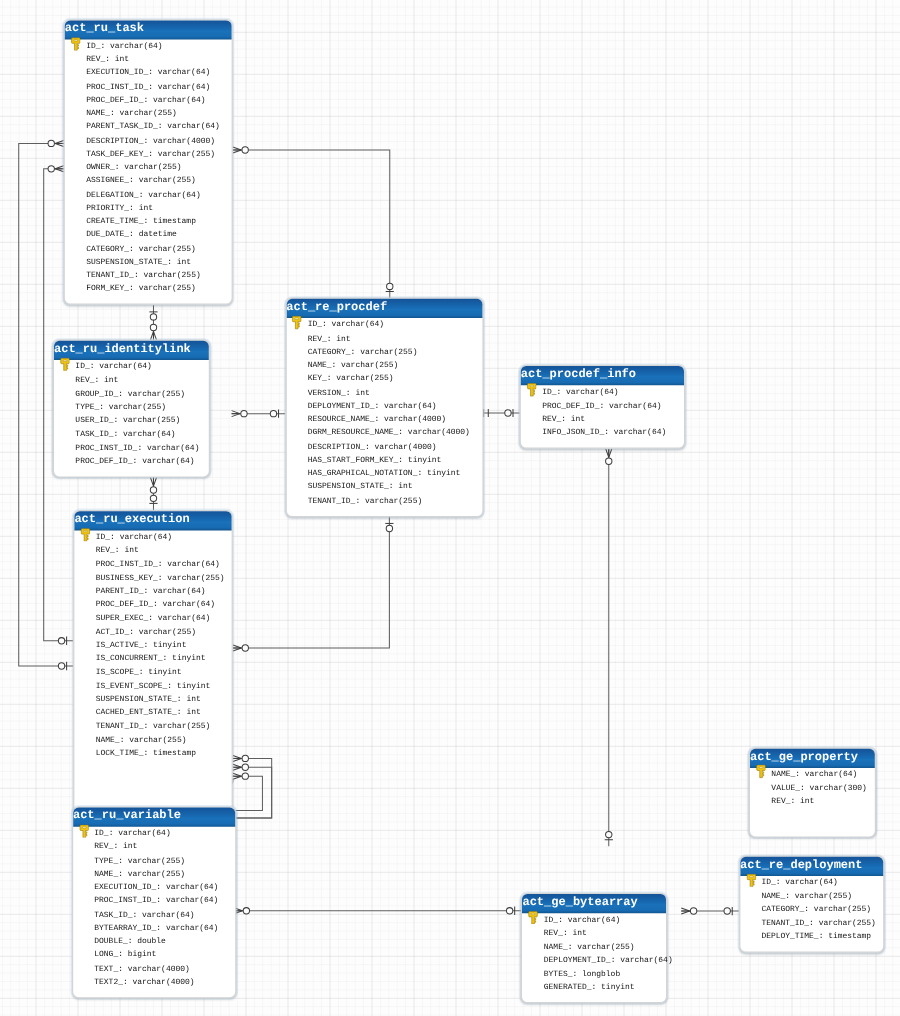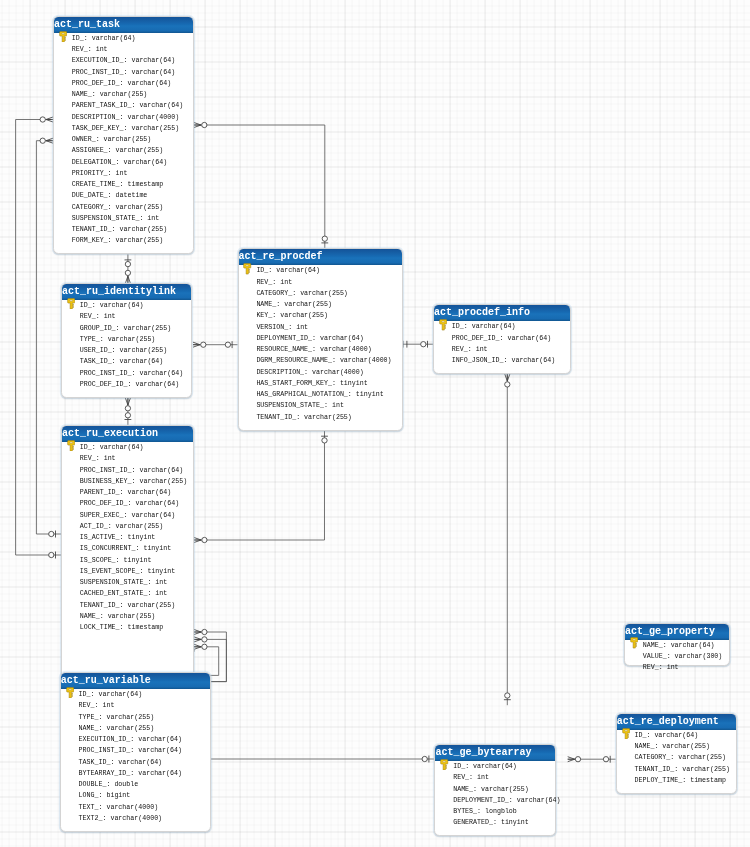--- a/index.html
+++ b/index.html
@@ -273,21 +273,21 @@
       <div class="row"><span>DELEGATION_</span><span class="sep">: </span><span>varchar(64)</span></div>
       <div class="row"><span>PRIORITY_</span><span class="sep">: </span><span>int</span></div>
       <div class="row"><span>CREATE_TIME_</span><span class="sep">: </span><span>timestamp</span></div>
       <div class="row"><span>DUE_DATE_</span><span class="sep">: </span><span>datetime</span></div>
       <div class="row"><span>CATEGORY_</span><span class="sep">: </span><span>varchar(255)</span></div>
       <div class="row"><span>SUSPENSION_STATE_</span><span class="sep">: </span><span>int</span></div>
       <div class="row"><span>TENANT_ID_</span><span class="sep">: </span><span>varchar(255)</span></div>
       <div class="row"><span>FORM_KEY_</span><span class="sep">: </span><span>varchar(255)</span></div>
     </div>
   </div>
-  <div class="tbl" style="left:61px;top:283.2px;width:131px;height:114.83px">
+  <div class="tbl" style="left:44px;top:283.2px;width:131px;height:114.83px">
     <div class="thdr">act_ru_identitylink</div>
     <div class="tbody">
       <div class="row"><svg class="keyicon" viewBox="0 0 18 26">
             <path d="M2.6 1.2h12.8a1.6 1.6 0 0 1 1.6 1.6v7.0a1.6 1.6 0 0 1-1.6 1.6h-3.9v2.6h2.5v2.6h-2.5v2.2h2.5v2.6h-2.5v3.4H6.6V11.4H2.6A1.6 1.6 0 0 1 1 9.8V2.8a1.6 1.6 0 0 1 1.6-1.6z" fill="#f0c40f" stroke="#9d7d12" stroke-width="1.2" stroke-linejoin="round"></path>
             <rect x="5.6" y="4.6" width="6.8" height="2.6" rx="1.3" fill="#fffbe2" stroke="#9d7d12" stroke-width="0.9"></rect>
           </svg><span>ID_</span><span class="sep">: </span><span>varchar(64)</span></div>
       <div class="row"><span>REV_</span><span class="sep">: </span><span>int</span></div>
       <div class="row"><span>GROUP_ID_</span><span class="sep">: </span><span>varchar(255)</span></div>
       <div class="row"><span>TYPE_</span><span class="sep">: </span><span>varchar(255)</span></div>
       <div class="row"><span>USER_ID_</span><span class="sep">: </span><span>varchar(255)</span></div>
@@ -314,21 +314,21 @@
       <div class="row"><span>IS_CONCURRENT_</span><span class="sep">: </span><span>tinyint</span></div>
       <div class="row"><span>IS_SCOPE_</span><span class="sep">: </span><span>tinyint</span></div>
       <div class="row"><span>IS_EVENT_SCOPE_</span><span class="sep">: </span><span>tinyint</span></div>
       <div class="row"><span>SUSPENSION_STATE_</span><span class="sep">: </span><span>int</span></div>
       <div class="row"><span>CACHED_ENT_STATE_</span><span class="sep">: </span><span>int</span></div>
       <div class="row"><span>TENANT_ID_</span><span class="sep">: </span><span>varchar(255)</span></div>
       <div class="row"><span>NAME_</span><span class="sep">: </span><span>varchar(255)</span></div>
       <div class="row"><span>LOCK_TIME_</span><span class="sep">: </span><span>timestamp</span></div>
     </div>
   </div>
-  <div class="tbl" style="left:59.8px;top:672px;width:151px;height:159.83px">
+  <div class="tbl" style="left:59.8px;top:672px;width:137px;height:159.83px">
     <div class="thdr">act_ru_variable</div>
     <div class="tbody">
       <div class="row"><svg class="keyicon" viewBox="0 0 18 26">
             <path d="M2.6 1.2h12.8a1.6 1.6 0 0 1 1.6 1.6v7.0a1.6 1.6 0 0 1-1.6 1.6h-3.9v2.6h2.5v2.6h-2.5v2.2h2.5v2.6h-2.5v3.4H6.6V11.4H2.6A1.6 1.6 0 0 1 1 9.8V2.8a1.6 1.6 0 0 1 1.6-1.6z" fill="#f0c40f" stroke="#9d7d12" stroke-width="1.2" stroke-linejoin="round"></path>
             <rect x="5.6" y="4.6" width="6.8" height="2.6" rx="1.3" fill="#fffbe2" stroke="#9d7d12" stroke-width="0.9"></rect>
           </svg><span>ID_</span><span class="sep">: </span><span>varchar(64)</span></div>
       <div class="row"><span>REV_</span><span class="sep">: </span><span>int</span></div>
       <div class="row"><span>TYPE_</span><span class="sep">: </span><span>varchar(255)</span></div>
       <div class="row"><span>NAME_</span><span class="sep">: </span><span>varchar(255)</span></div>
       <div class="row"><span>EXECUTION_ID_</span><span class="sep">: </span><span>varchar(64)</span></div>
@@ -368,21 +368,21 @@
     <div class="tbody">
       <div class="row"><svg class="keyicon" viewBox="0 0 18 26">
             <path d="M2.6 1.2h12.8a1.6 1.6 0 0 1 1.6 1.6v7.0a1.6 1.6 0 0 1-1.6 1.6h-3.9v2.6h2.5v2.6h-2.5v2.2h2.5v2.6h-2.5v3.4H6.6V11.4H2.6A1.6 1.6 0 0 1 1 9.8V2.8a1.6 1.6 0 0 1 1.6-1.6z" fill="#f0c40f" stroke="#9d7d12" stroke-width="1.2" stroke-linejoin="round"></path>
             <rect x="5.6" y="4.6" width="6.8" height="2.6" rx="1.3" fill="#fffbe2" stroke="#9d7d12" stroke-width="0.9"></rect>
           </svg><span>ID_</span><span class="sep">: </span><span>varchar(64)</span></div>
       <div class="row"><span>PROC_DEF_ID_</span><span class="sep">: </span><span>varchar(64)</span></div>
       <div class="row"><span>REV_</span><span class="sep">: </span><span>int</span></div>
       <div class="row"><span>INFO_JSON_ID_</span><span class="sep">: </span><span>varchar(64)</span></div>
     </div>
   </div>
-  <div class="tbl" style="left:624px;top:622.6px;width:106px;height:43px">
+  <div class="tbl" style="left:624px;top:622.6px;width:106px;height:75px">
     <div class="thdr">act_ge_property</div>
     <div class="tbody">
       <div class="row"><svg class="keyicon" viewBox="0 0 18 26">
             <path d="M2.6 1.2h12.8a1.6 1.6 0 0 1 1.6 1.6v7.0a1.6 1.6 0 0 1-1.6 1.6h-3.9v2.6h2.5v2.6h-2.5v2.2h2.5v2.6h-2.5v3.4H6.6V11.4H2.6A1.6 1.6 0 0 1 1 9.8V2.8a1.6 1.6 0 0 1 1.6-1.6z" fill="#f0c40f" stroke="#9d7d12" stroke-width="1.2" stroke-linejoin="round"></path>
             <rect x="5.6" y="4.6" width="6.8" height="2.6" rx="1.3" fill="#fffbe2" stroke="#9d7d12" stroke-width="0.9"></rect>
           </svg><span>NAME_</span><span class="sep">: </span><span>varchar(64)</span></div>
       <div class="row"><span>VALUE_</span><span class="sep">: </span><span>varchar(300)</span></div>
       <div class="row"><span>REV_</span><span class="sep">: </span><span>int</span></div>
     </div>
   </div>

